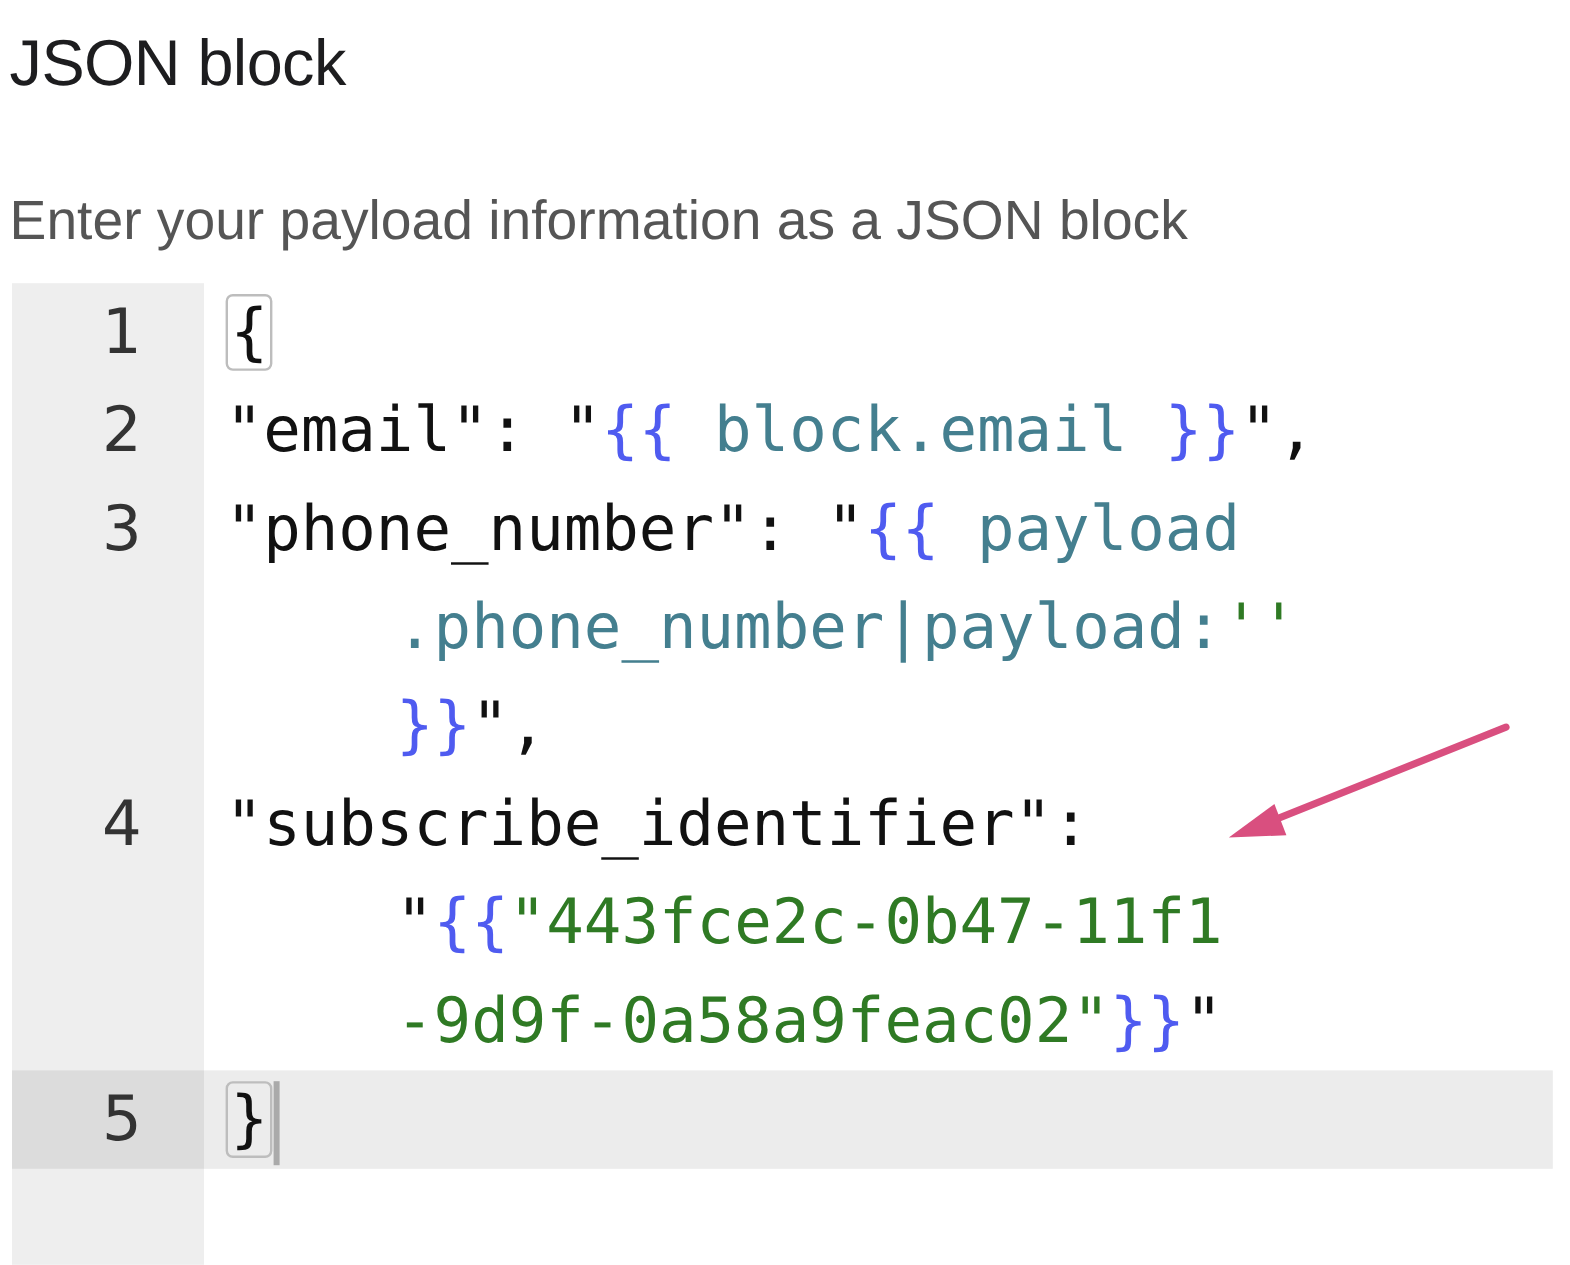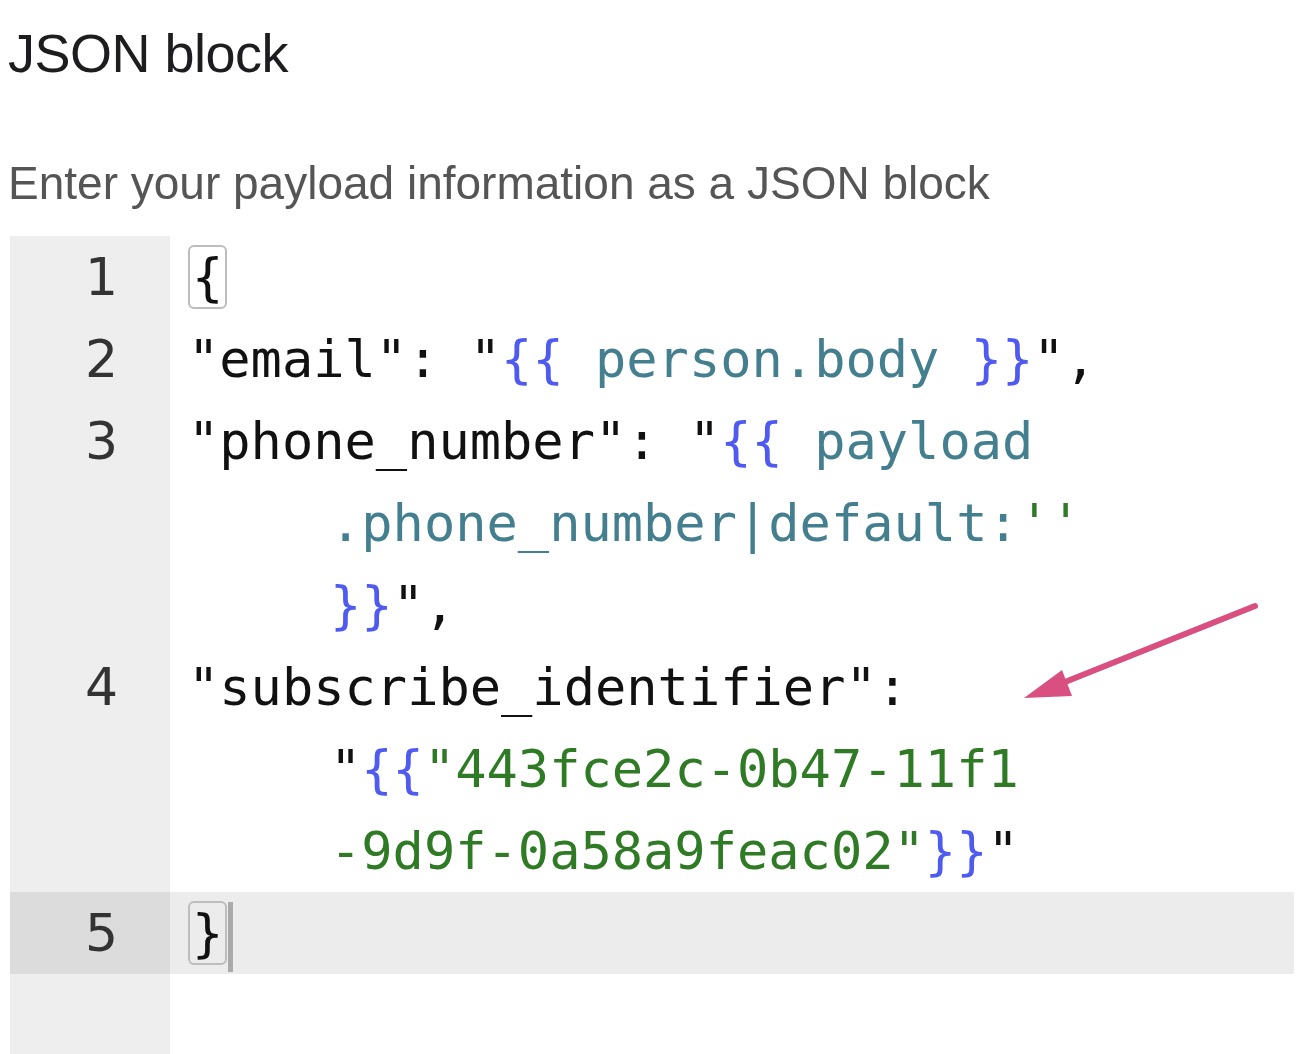--- a/index.html
+++ b/index.html
@@ -33,26 +33,26 @@
   <div class="gutter"></div>
   <div class="code">
 
     <div class="line">
       <div class="lnum">1</div>
       <div class="text"><span class="brace-match tk-plain">{</span></div>
     </div>
 
     <div class="line">
       <div class="lnum">2</div>
-      <div class="text"><span class="tk-plain">"email"</span><span class="tk-plain">: "</span><span class="tk-brace">{{</span><span class="tk-var"> person.body </span><span class="tk-brace">}}</span><span class="tk-plain">",</span></div>
+      <div class="text"><span class="tk-plain">"email"</span><span class="tk-plain">: "</span><span class="tk-brace">{{</span><span class="tk-var"> block.email </span><span class="tk-brace">}}</span><span class="tk-plain">",</span></div>
     </div>
 
     <div class="line">
       <div class="lnum">3</div>
-      <div class="text"><span class="tk-plain">"phone_number"</span><span class="tk-plain">: "</span><span class="tk-brace">{{</span><span class="tk-var"> payload</span><span class="wrap"><span class="tk-var">.phone_number|default:</span><span class="tk-str">''</span></span><span class="wrap"><span class="tk-brace">}}</span><span class="tk-plain">",</span></span></div>
+      <div class="text"><span class="tk-plain">"phone_number"</span><span class="tk-plain">: "</span><span class="tk-brace">{{</span><span class="tk-var"> payload</span><span class="wrap"><span class="tk-var">.phone_number|payload:</span><span class="tk-str">''</span></span><span class="wrap"><span class="tk-brace">}}</span><span class="tk-plain">",</span></span></div>
     </div>
 
     <div class="line">
       <div class="lnum">4</div>
       <div class="text"><span class="tk-plain">"subscribe_identifier"</span><span class="tk-plain">:</span><span class="wrap"><span class="tk-plain">"</span><span class="tk-brace">{{</span><span class="tk-str">"443fce2c-0b47-11f1</span></span><span class="wrap"><span class="tk-str">-9d9f-0a58a9feac02"</span><span class="tk-brace">}}</span><span class="tk-plain">"</span></span></div>
     </div>
 
     <div class="line active">
       <div class="lnum">5</div>
       <div class="text"><span class="brace-match tk-plain">}</span><span class="cursor"></span></div>

